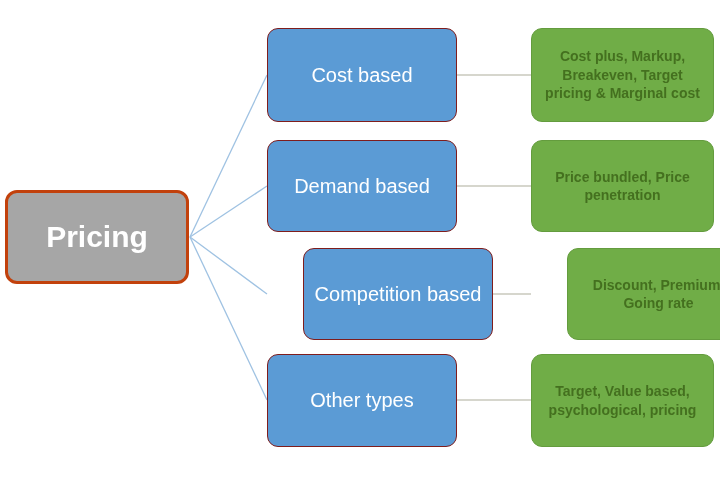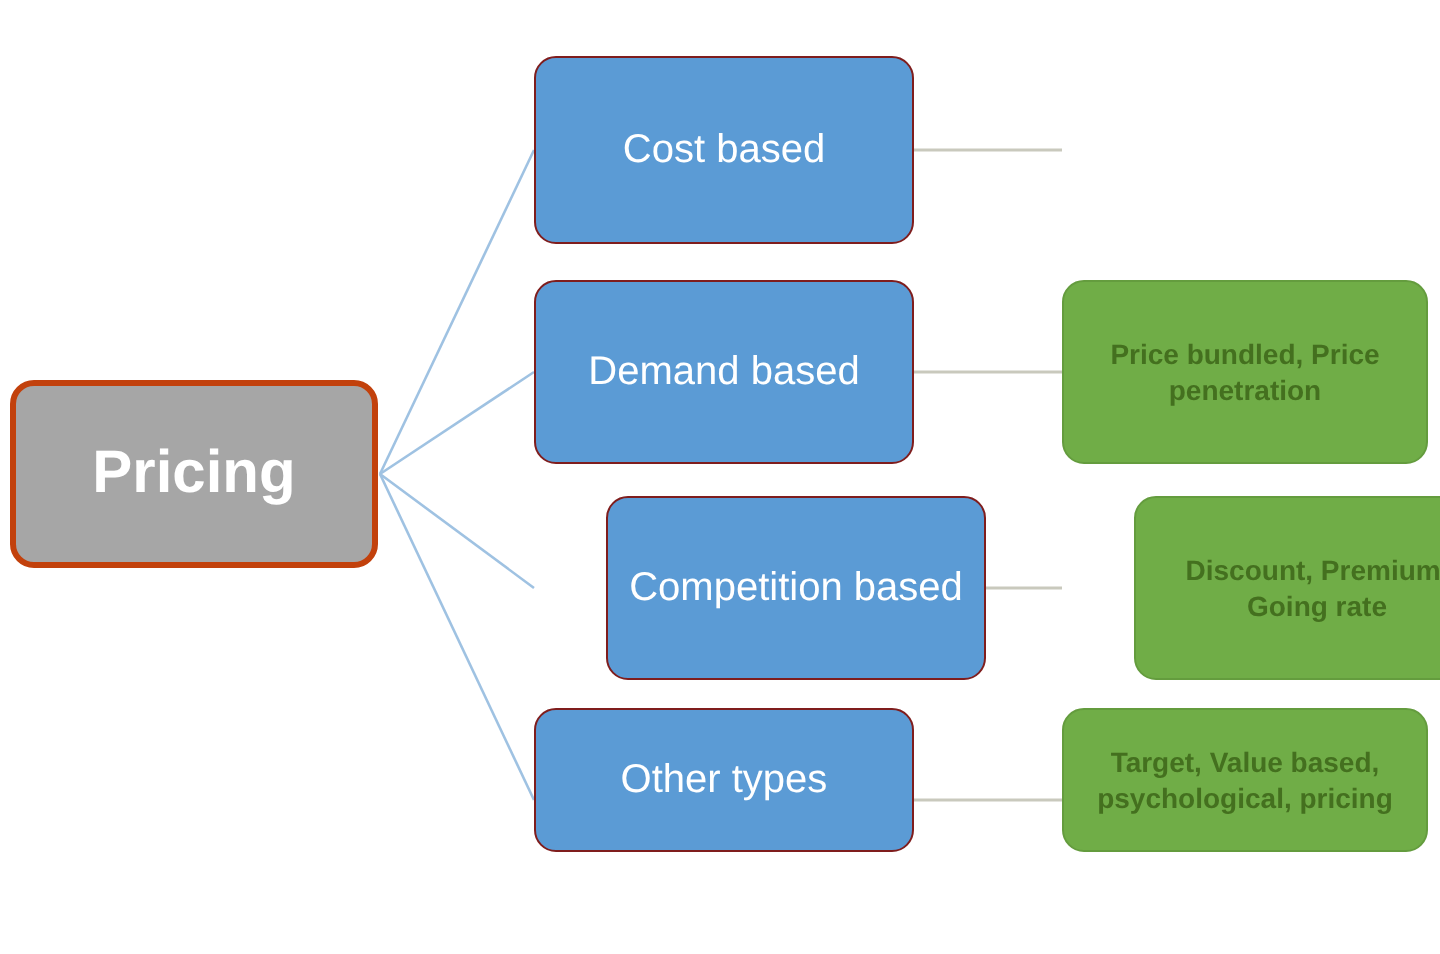--- a/index.html
+++ b/index.html
@@ -65,21 +65,21 @@
     border: 1px solid #649c3e;
     color: var(--detail-text, #44701f);
     font-size: 14px;
     font-weight: bold;
     line-height: 1.32;
     padding: 6px 10px;
   }
   .row0 { top: 28px;  height: 94px; }
   .row1 { top: 140px; }
   .row2 { top: 248px; margin-left: 36px; }
-  .row3 { top: 354px; height: 72px; }
+  .row3 { top: 354px; height: 93px; }
 </style>
 </head>
 <body>
 
 <div class="canvas">
 
   <svg class="connectors" width="720" height="477" viewBox="0 0 720 477">
     <line class="blue" x1="190" y1="237" x2="267" y2="75"></line>
     <line class="blue" x1="190" y1="237" x2="267" y2="186"></line>
     <line class="blue" x1="190" y1="237" x2="267" y2="294"></line>
@@ -89,20 +89,23 @@
     <line class="gray" x1="457" y1="294" x2="531" y2="294"></line>
     <line class="gray" x1="457" y1="400" x2="531" y2="400"></line>
   </svg>
 
   <div class="node root-node">
     <span>Pricing</span>
   </div>
 
   <div class="node branch-node row0">
     <span>Cost based</span>
+  </div>
+  <div class="node detail-node row0">
+    <span>Cost plus, Markup, Breakeven, Target pricing &amp; Marginal cost</span>
   </div>
 
   <div class="node branch-node row1">
     <span>Demand based</span>
   </div>
   <div class="node detail-node row1">
     <span>Price bundled, Price penetration</span>
   </div>
 
   <div class="node branch-node row2">

